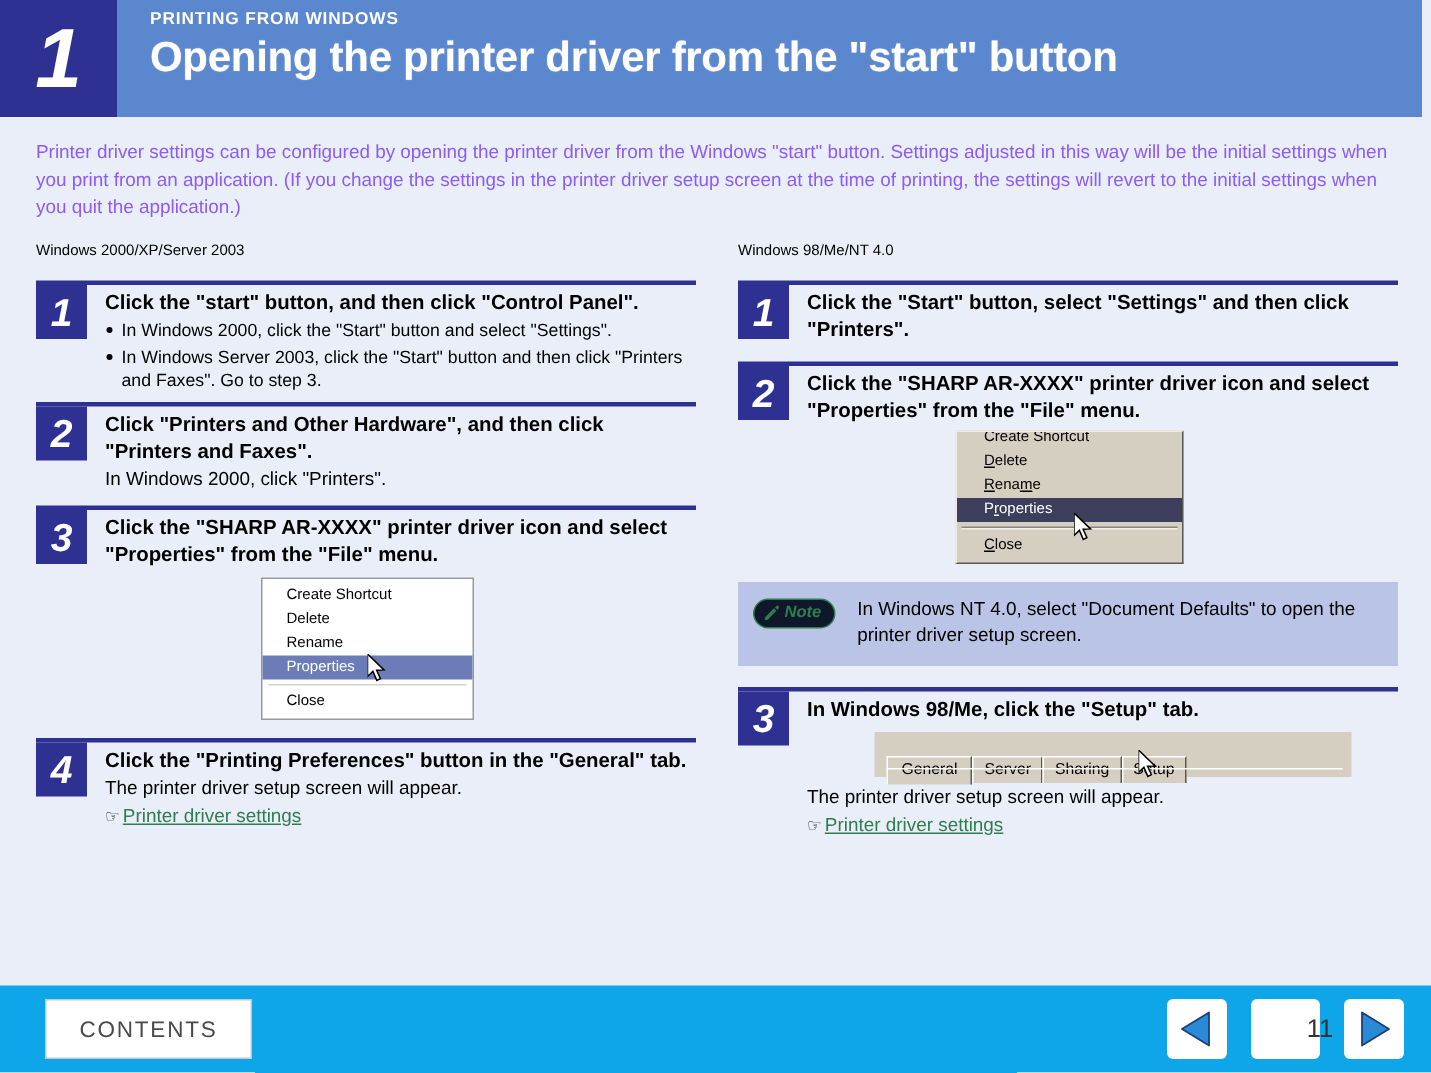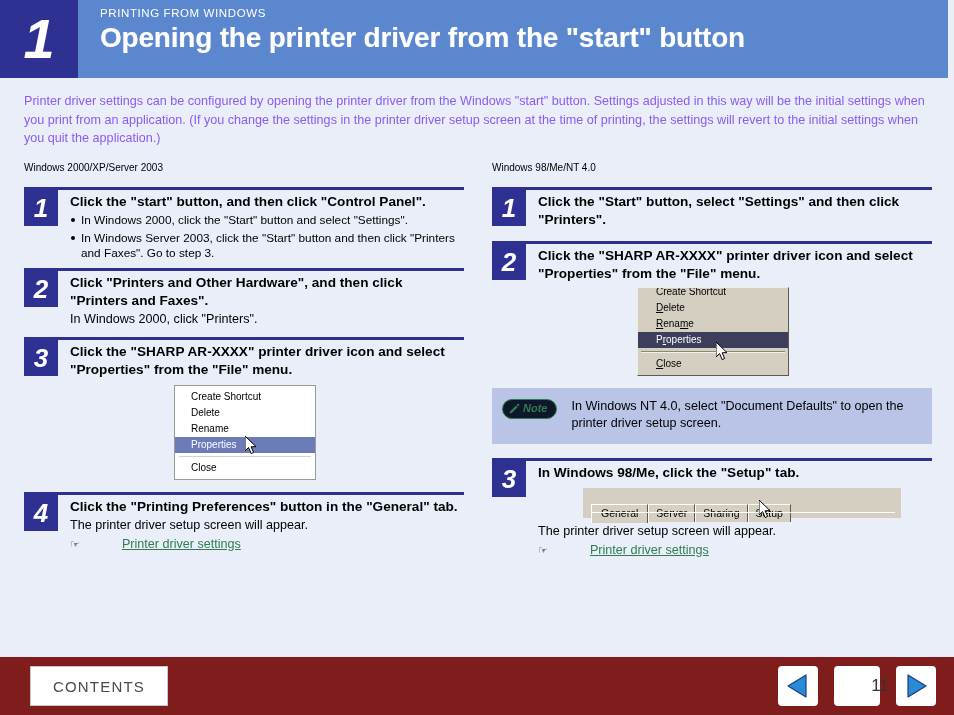--- a/index.html
+++ b/index.html
@@ -26,21 +26,21 @@
   }
   .header-bar {
     flex:1 1 auto;
     background:#5b87cf;
     padding:6px 0 0 22px;
     position:relative;
   }
   .header-kicker {
     color:#ffffff;
     font-size:11.5px;
-    font-weight:normal;
+    font-weight:bold;
     letter-spacing:0.6px;
     line-height:14px;
     margin-bottom:1px;
   }
   .header-title {
     color:#ffffff;
     font-size:28px;
     font-weight:bold;
     line-height:34px;
     letter-spacing:-0.2px;
@@ -130,21 +130,20 @@
     font-size:12.6px;
     line-height:17px;
     display:flex;
     align-items:baseline;
     gap:2px;
   }
   .hand-icon { color:#000; font-size:11px; line-height:17px; }
   .doc-link {
     color:#2f7d4f;
     font-size:12.6px;
-    margin-left:40px;
   }
 
   
   .menu-wrap-left { margin:6px 0 0 150px; position:relative; width:142px; }
   .menu-xp {
     width:142px;
     background:#ffffff;
     border:1px solid #9a9a9a;
     padding:3px 0 3px 0;
     font-size:10px;
@@ -266,21 +265,21 @@
     bottom:5px;
     height:1px;
     background:#ffffff;
   }
 
   
   .footer {
     position:absolute;
     left:0; bottom:0;
     width:954px; height:58px;
-    background:#7f1d1d;
+    background:#0ea5e9;
     display:flex; align-items:center;
   }
   .contents-btn {
     margin-left:30px;
     background:#ffffff;
     border:1px solid #c8c8c8;
     width:138px; height:40px;
     display:flex; align-items:center; justify-content:center;
     color:#4a4a4a;
     font-size:15px;

